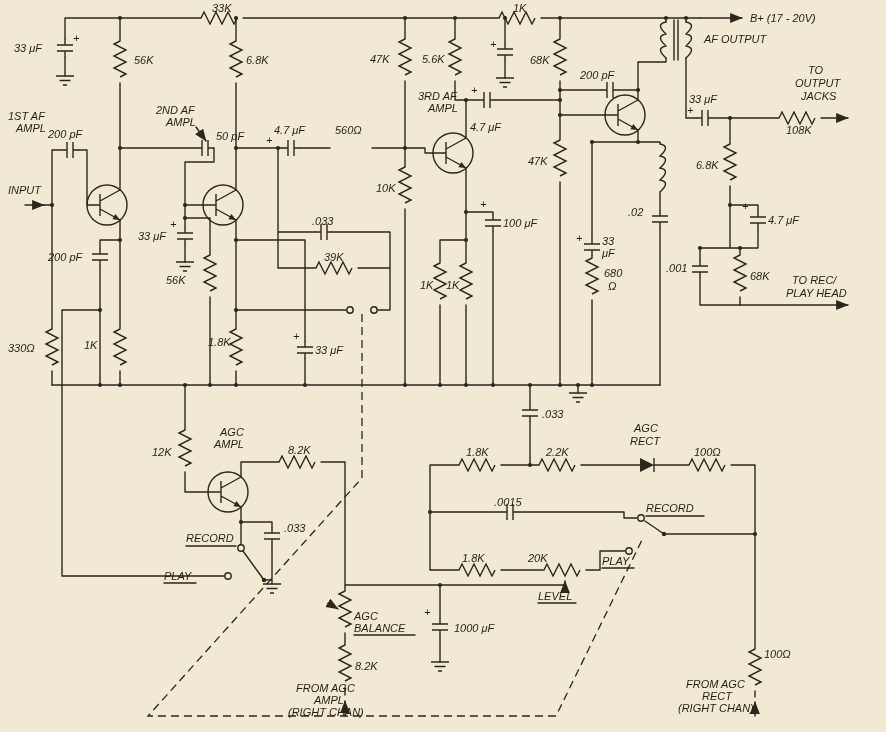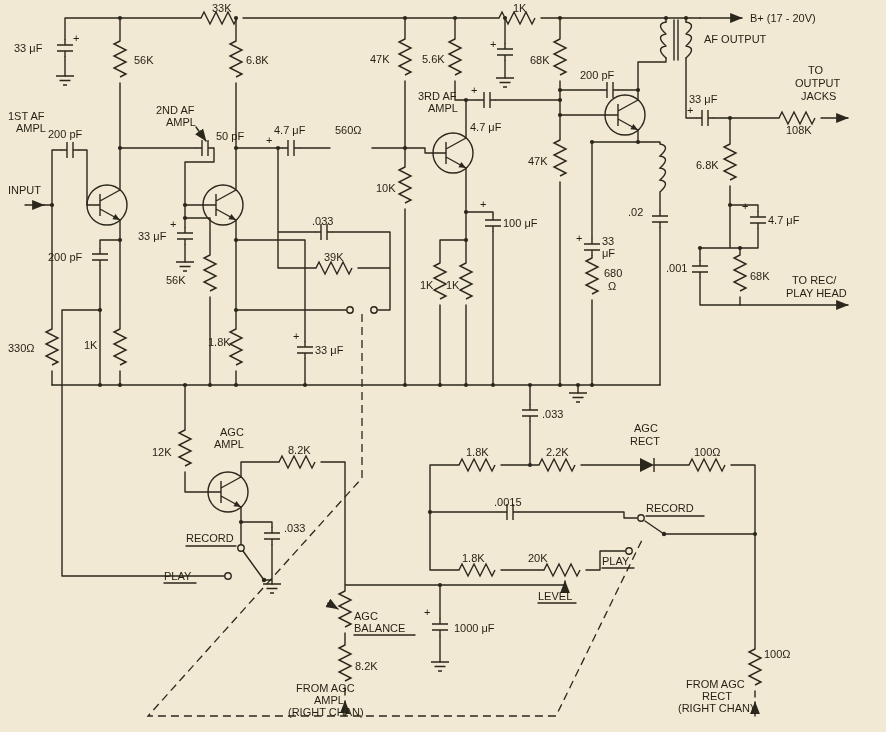--- a/index.html
+++ b/index.html
@@ -1,16 +1,16 @@
 <!DOCTYPE html>
 <html><head>
 <meta charset="utf-8">
 <style>
   html,body{margin:0;padding:0;background:#cfc6ad;}
-  #page{width:886px;height:732px;background:#f1e9d3;position:relative;overflow:hidden;}
+  #page{width:886px;height:732px;background:#f1e9d3;position:relative;overflow:hidden;font-style:italic;}
   svg{display:block;}
   .w{stroke:#2b271d;stroke-width:1.4;fill:none;stroke-linecap:round;stroke-linejoin:round;}
   .dash{stroke:#2b271d;stroke-width:1.3;fill:none;stroke-dasharray:8 5;}
   .t{font-family:"Liberation Sans",sans-serif;font-size:11px;fill:#241f13;}
   .d{fill:#2b271d;stroke:none;}
   .cc{fill:#f1e9d3;stroke:#2b271d;stroke-width:1.4;}
 </style>
 </head>
 <body>
 

